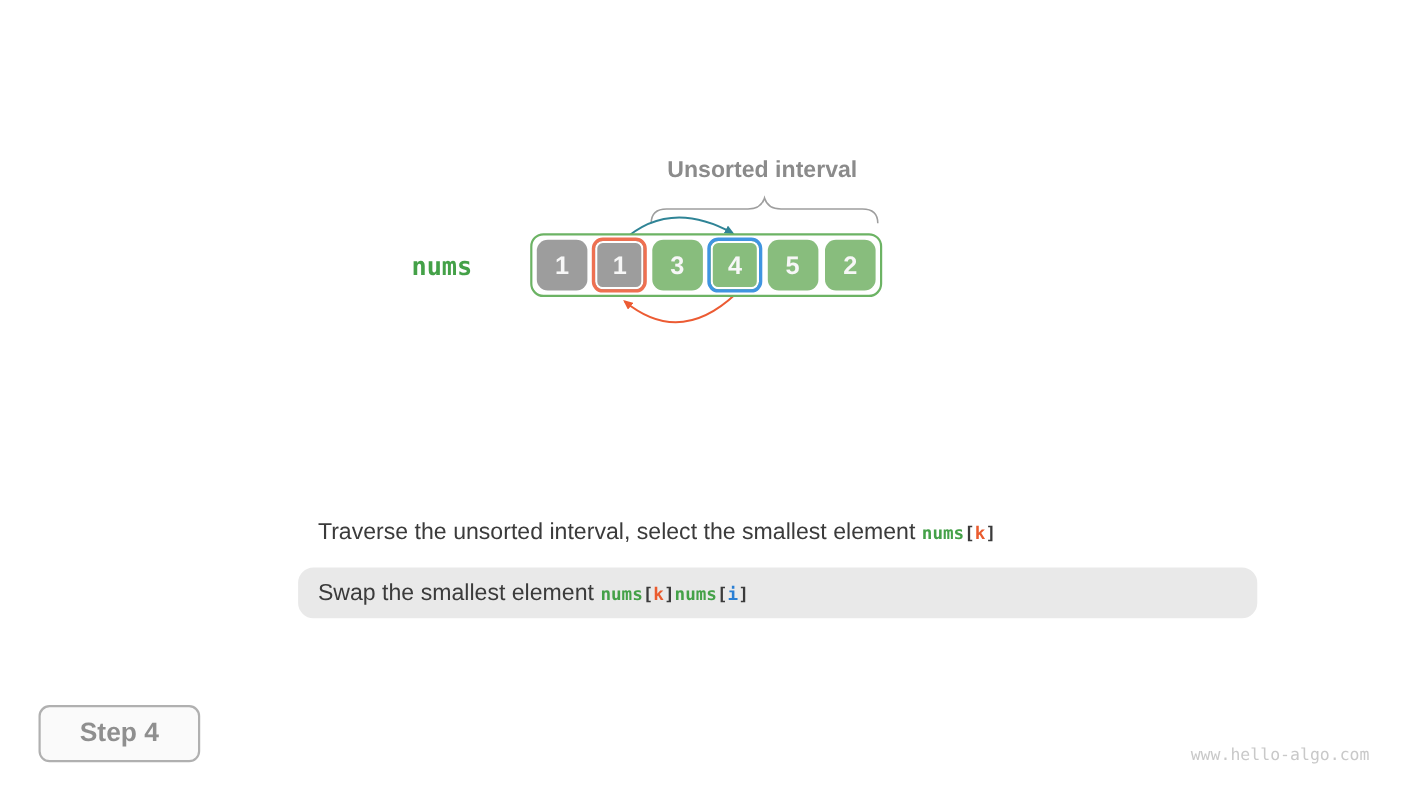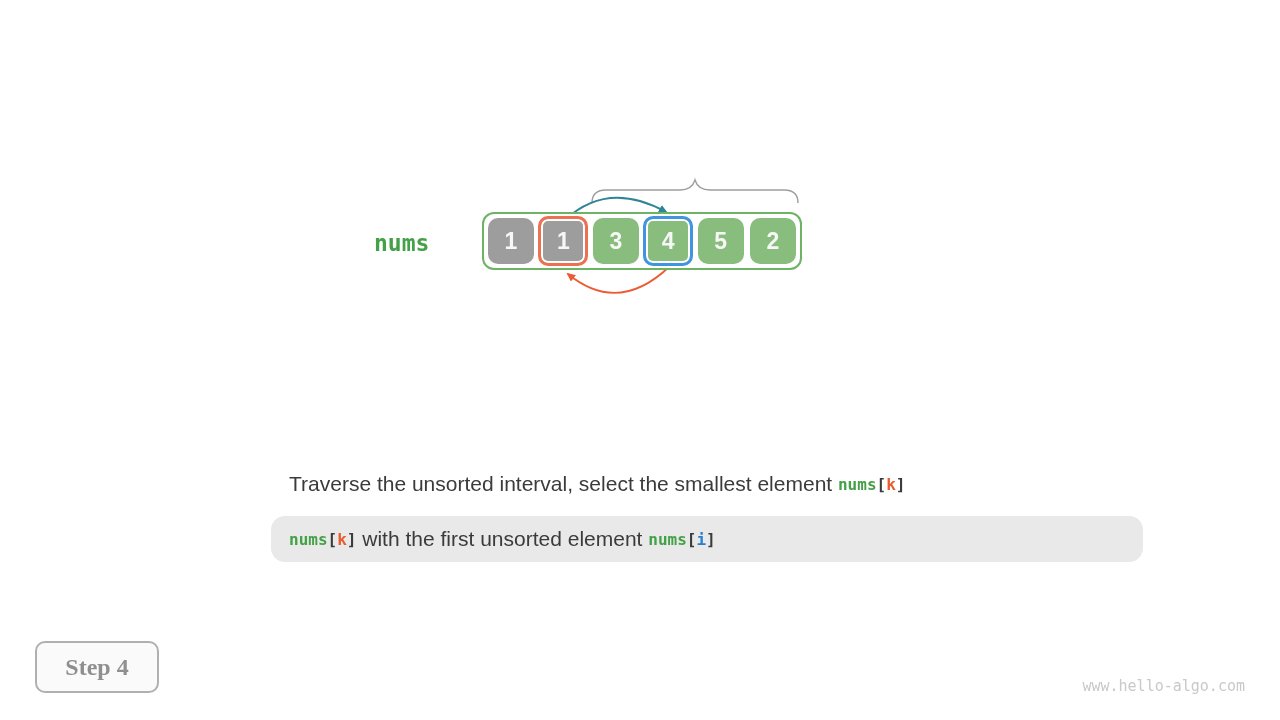--- a/index.html
+++ b/index.html
@@ -83,27 +83,27 @@
     font-weight: bold; font-size: 16px;
     white-space: pre;
   }
   .code .cname { color: var(--code-green); }
   .code .bracket { color: var(--body-text); font-weight: 600; }
   .code .idx-orange { color: var(--code-orange); }
   .code .idx-blue { color: var(--code-blue); }
 
   
   .step-badge {
-    left: 35px; top: 641px; width: 124px; height: 52px;
+    left: 35px; top: 641px; width: 147px; height: 52px;
     box-sizing: border-box;
     border: 2px solid var(--step-border);
     border-radius: 10px;
     background: var(--step-bg);
     display: flex; align-items: center; justify-content: center;
-    font-family: Liberation Serif, serif;
+    font-family: Liberation Sans, sans-serif;
     font-weight: bold; font-size: 24px;
     color: var(--step-text);
     white-space: pre;
   }
   .watermark {
     right: 35px; top: 677px;
     font-family: "DejaVu Sans Mono", monospace;
     font-size: 15px;
     color: var(--watermark);
   }
@@ -120,20 +120,21 @@
       </marker>
       <marker id="head-orange" markerWidth="9" markerHeight="8" refX="7" refY="4" orient="auto" markerUnits="userSpaceOnUse">
         <path d="M0,0 L9,4 L0,8 z" style="fill: var(--arrow-orange);"></path>
       </marker>
     </defs>
     <path d="M 592 203 Q 592 190 606 190 L 680 190 Q 692 190 695 180 Q 698 190 710 190 L 784 190 Q 798 190 798 203" fill="none" style="stroke: var(--brace-gray);" stroke-width="1.4"></path>
     <path d="M 565 220 Q 608 180 666 212" fill="none" style="stroke: var(--arrow-teal);" stroke-width="1.8" marker-end="url(#head-teal)"></path>
     <path d="M 669 267 Q 618 315 568 274" fill="none" style="stroke: var(--arrow-orange);" stroke-width="1.8" marker-end="url(#head-orange)"></path>
   </svg>
 
+  <div class="abs interval-title">Unsorted interval</div>
 
   <div class="abs nums-label">nums</div>
 
   <div class="abs array-box">
 
   <div class="cell fill-gray">
         <span>1</span>
       </div>
       <div class="cell fill-gray ring-orange">
         <span>1</span>
@@ -151,20 +152,20 @@
         <span>2</span>
       </div>
     </div>
 
 
   <div class="abs caption-line1">
     <span>Traverse the unsorted interval, select the smallest element </span><span class="code"><span class="cname">nums</span><span class="bracket">[</span><span class="idx-orange">k</span><span class="bracket">]</span></span>
   </div>
 
   <div class="abs caption-line2">
-    <span class="code"><span class="cname">nums</span><span class="bracket">[</span><span class="idx-orange">k</span><span class="bracket">]</span></span><span> with the first unsorted element </span><span class="code"><span class="cname">nums</span><span class="bracket">[</span><span class="idx-blue">i</span><span class="bracket">]</span></span>
+    <span>Swap the smallest element </span><span class="code"><span class="cname">nums</span><span class="bracket">[</span><span class="idx-orange">k</span><span class="bracket">]</span></span><span class="code"><span class="cname">nums</span><span class="bracket">[</span><span class="idx-blue">i</span><span class="bracket">]</span></span>
   </div>
 
   <div class="abs step-badge">Step 4</div>
 
   <div class="abs watermark">www.hello-algo.com</div>
 
 </div>
 
 </body></html>

